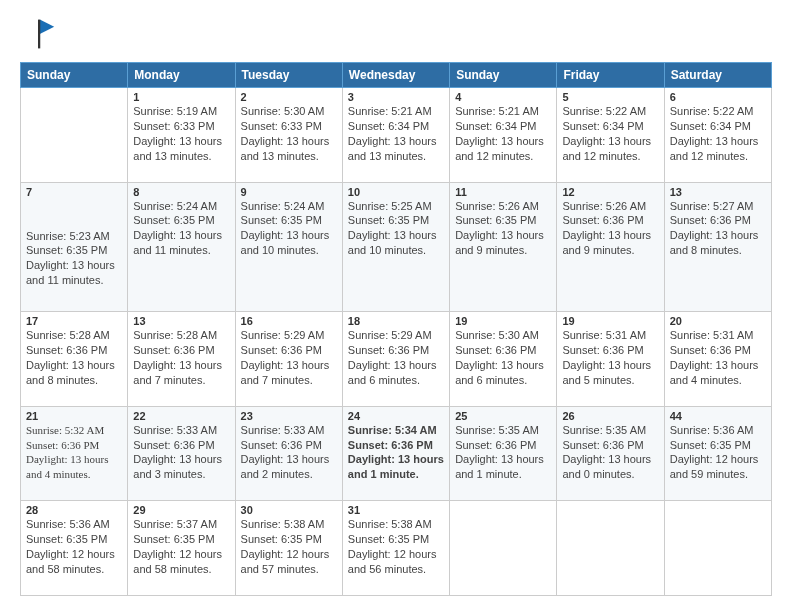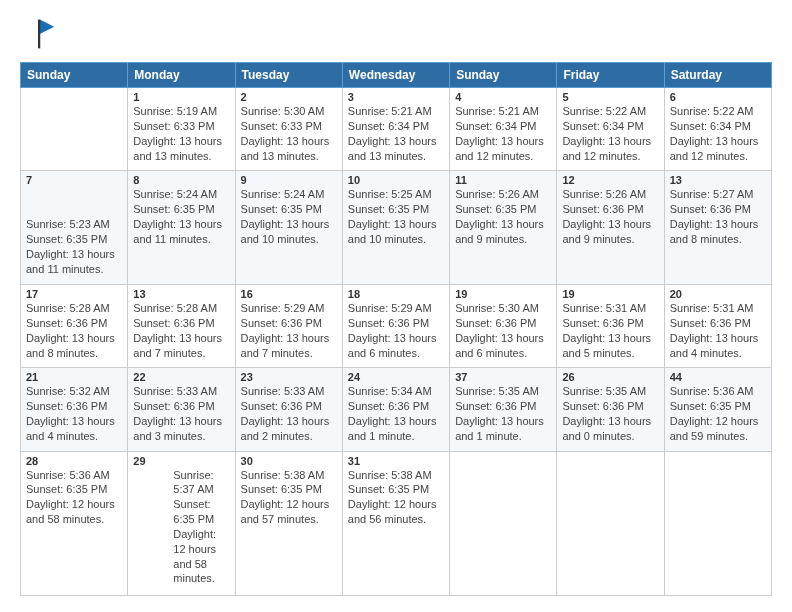--- a/index.html
+++ b/index.html
@@ -261,48 +261,48 @@
             <span class="day-num">20</span>
             <div class="day-detail" style="white-space: pre-line;">Sunrise: 5:31 AM
 Sunset: 6:36 PM
 Daylight: 13 hours
 and 4 minutes.</div>
           </td>
         </tr>
         <tr class="row-shaded">
           <td>
             <span class="day-num">21</span>
-            <div class="day-detail" style="white-space: pre-line;">Sunrise: 5:32 AM
+            <div class="day-detail" style="white-space: pre-line; font-family: Liberation Serif, serif;">Sunrise: 5:32 AM
 Sunset: 6:36 PM
 Daylight: 13 hours
 and 4 minutes.</div>
           </td>
           <td>
             <span class="day-num">22</span>
             <div class="day-detail" style="white-space: pre-line;">Sunrise: 5:33 AM
 Sunset: 6:36 PM
 Daylight: 13 hours
 and 3 minutes.</div>
           </td>
           <td>
             <span class="day-num">23</span>
             <div class="day-detail" style="white-space: pre-line;">Sunrise: 5:33 AM
 Sunset: 6:36 PM
 Daylight: 13 hours
 and 2 minutes.</div>
           </td>
           <td>
             <span class="day-num">24</span>
-            <div class="day-detail" style="white-space: pre-line;">Sunrise: 5:34 AM
+            <div class="day-detail" style="white-space: pre-line; font-weight: bold;">Sunrise: 5:34 AM
 Sunset: 6:36 PM
 Daylight: 13 hours
 and 1 minute.</div>
           </td>
           <td>
-            <span class="day-num">37</span>
+            <span class="day-num">25</span>
             <div class="day-detail" style="white-space: pre-line;">Sunrise: 5:35 AM
 Sunset: 6:36 PM
 Daylight: 13 hours
 and 1 minute.</div>
           </td>
           <td>
             <span class="day-num">26</span>
             <div class="day-detail" style="white-space: pre-line;">Sunrise: 5:35 AM
 Sunset: 6:36 PM
 Daylight: 13 hours
@@ -319,21 +319,21 @@
         <tr>
           <td>
             <span class="day-num">28</span>
             <div class="day-detail" style="white-space: pre-line;">Sunrise: 5:36 AM
 Sunset: 6:35 PM
 Daylight: 12 hours
 and 58 minutes.</div>
           </td>
           <td>
             <span class="day-num">29</span>
-            <div class="day-detail" style="white-space: pre-line; margin-left: 40px;">Sunrise: 5:37 AM
+            <div class="day-detail" style="white-space: pre-line;">Sunrise: 5:37 AM
 Sunset: 6:35 PM
 Daylight: 12 hours
 and 58 minutes.</div>
           </td>
           <td>
             <span class="day-num">30</span>
             <div class="day-detail" style="white-space: pre-line;">Sunrise: 5:38 AM
 Sunset: 6:35 PM
 Daylight: 12 hours
 and 57 minutes.</div>

